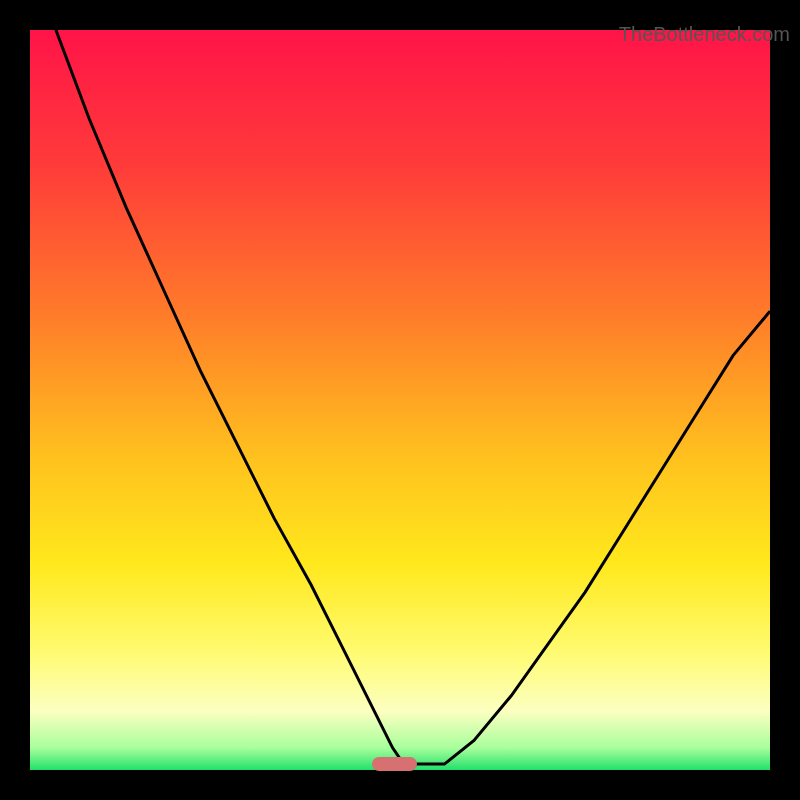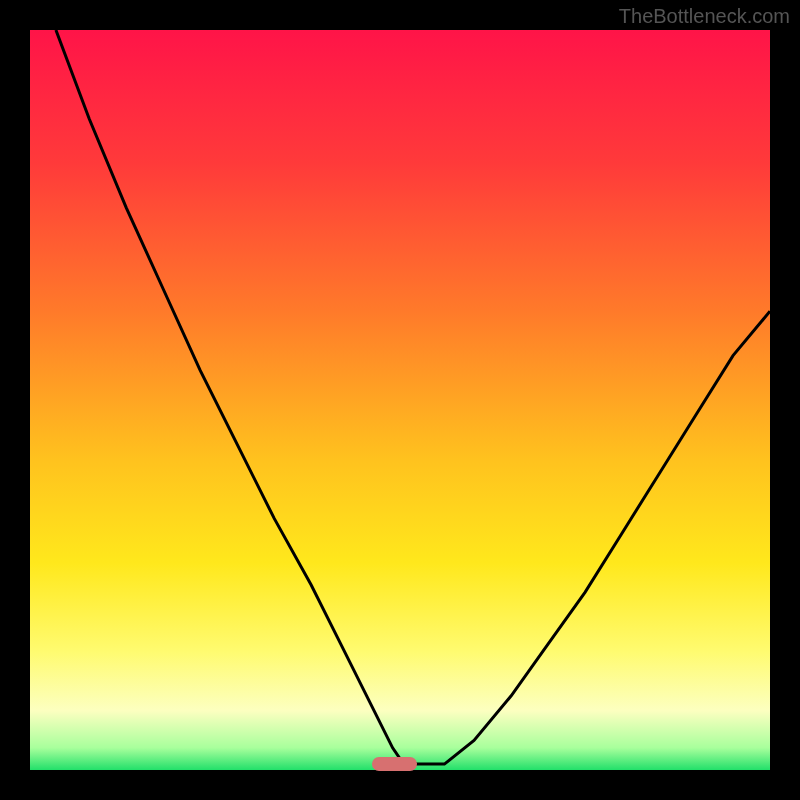--- a/index.html
+++ b/index.html
@@ -1,17 +1,17 @@
 <!DOCTYPE html>
 <html><head>
 <meta charset="utf-8">
 <style>
 html,body{margin:0;padding:0;width:800px;height:800px;overflow:hidden}
 .frame{width:800px;height:800px;background:#000;position:relative}
-.watermark{position:absolute;top:5px;right:10px;font:20px Arial,sans-serif;color:#555;z-index:10}
+.watermark{position:absolute;top:23px;right:10px;font:20px Arial,sans-serif;color:#555;z-index:10}
 .plot{position:absolute;left:30px;top:30px;width:740px;height:740px}
 .plot svg{display:block;width:100%;height:100%}
 .marker{position:absolute;width:45px;height:14px;background:#d77070;border-radius:7px;z-index:5}
 </style>
 </head>
 <body>
 
 <div class="frame">
   <div class="watermark">TheBottleneck.com</div>
   <div class="plot">

